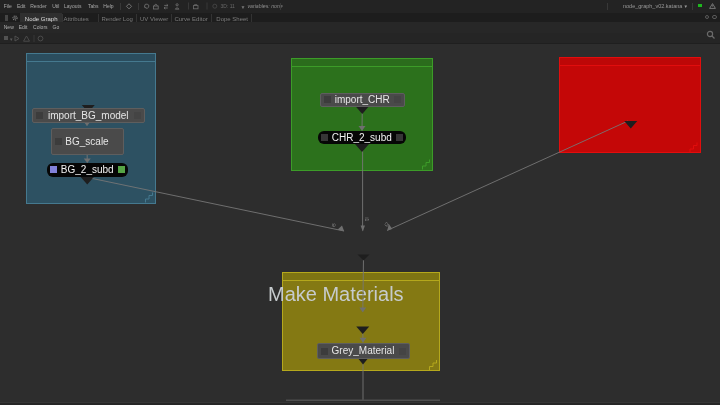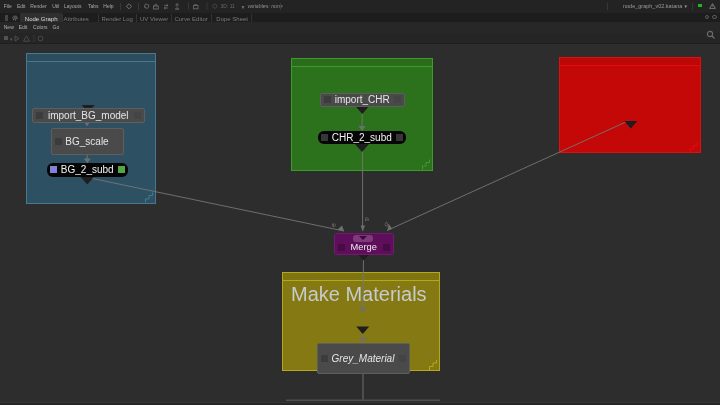--- a/index.html
+++ b/index.html
@@ -52,21 +52,21 @@
     <div class="hd" style="border-bottom:1px solid #3c9c28;background:#2b6c1c;"></div>
   </div>
 
   <div class="grp" style="left:558.5px;top:57px;width:142px;height:96px;background:#c40707;border:1px solid #e20d0d;">
     <div class="hd" style="border-bottom:1px solid #e20d0d;background:#bd0707;"></div>
   </div>
 
   <div class="grp" style="left:282px;top:272px;width:158px;height:99px;background:#847913;border:1px solid #b5a81c;">
     <div class="hd" style="border-bottom:1px solid #b5a81c;background:#7e7412;"></div>
   </div>
-  <div class="gtitle" style="left:291px;top:284.3px;">Make Materials</div>
+  <div class="gtitle" style="left:268px;top:284.3px;">Make Materials</div>
 
   <svg width="720" height="405" viewBox="0 0 720 405">
 
     <path d="M145.5 202.5 V 199 H 149 V 195.5 H 152.5 V 192.5" stroke="#45798f" fill="none" stroke-width="1"></path>
     <path d="M422.5 169.5 V 166 H 426 V 162.5 H 429.5 V 159.5" stroke="#3c9c28" fill="none" stroke-width="1"></path>
     <path d="M690 152.5 V 149 H 693.5 V 145.5 H 697 V 142.5" stroke="#e20d0d" fill="none" stroke-width="1"></path>
     <path d="M429.5 370 V 366.5 H 433 V 363 H 436.5 V 360" stroke="#b5a81c" fill="none" stroke-width="1"></path>
 
     <g stroke="#767676" stroke-width="0.9" fill="none">
       <line x1="88" y1="109" x2="87" y2="125.5"></line>
@@ -132,33 +132,26 @@
       <span class="t">import_CHR</span>
       <span class="sqR"></span>
   </div>
   <div class="bnode" style="left:317.5px;top:131px;width:88.5px;height:13px;">
     <span class="sqL" style="background:#363636;"></span>
       <span class="t">CHR_2_subd</span>
       <span class="sqR" style="background:#363636;"></span>
   </div>
 
 
-  <div class="node" style="left:316.5px;top:343px;width:93px;height:31px;font-style:italic;">
+  <div class="node" style="left:316.5px;top:343px;width:93px;height:16px;">
     <span class="sqL"></span>
       <span class="t">Grey_Material</span>
       <span class="sqR"></span>
   </div>
 
-  <div id="merge">
-    <span class="pill"></span>
-      <span class="chev"></span>
-    <span class="mt">Merge</span>
-    <span class="msq" style="left:3px;"></span>
-      <span class="msq" style="right:3.5px;"></span>
-  </div>
 
   <div class="abs" id="row1">
     <span class="m" style="left:3.8px;">File</span>
     <span class="m" style="left:16.9px;">Edit</span>
     <span class="m" style="left:30.2px;">Render</span>
     <span class="m" style="left:52.2px;">Util</span>
     <span class="m" style="left:64px;">Layouts</span>
     <span class="m" style="left:88px;">Tabs</span>
     <span class="m" style="left:103.3px;">Help</span>
     <span class="sep1" style="left:119.5px;"></span>

